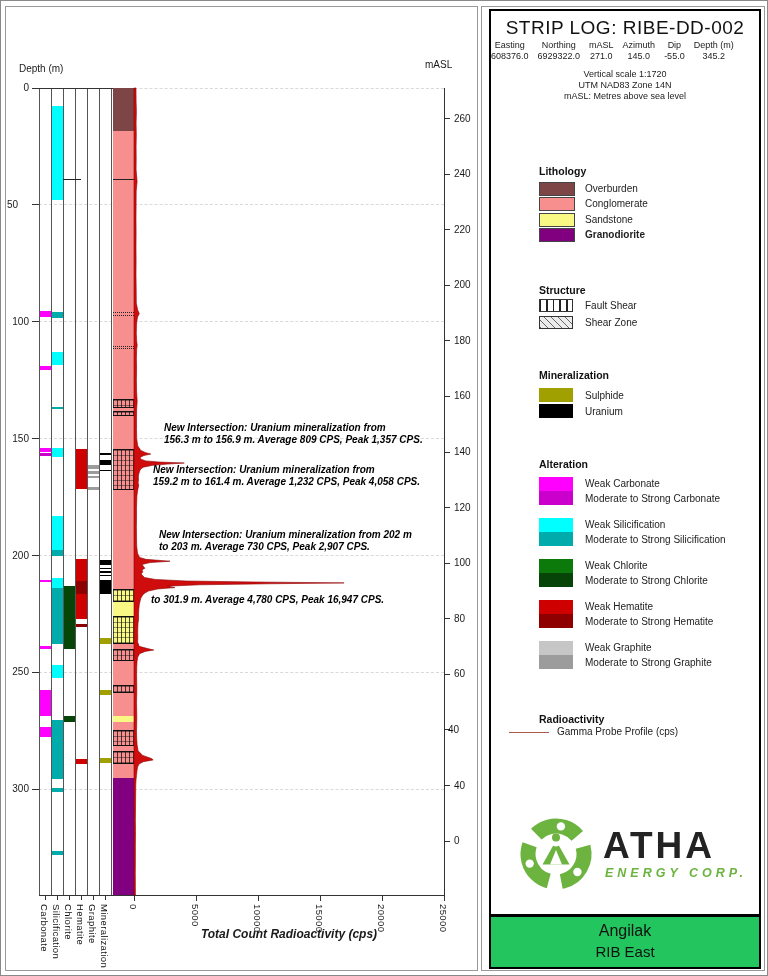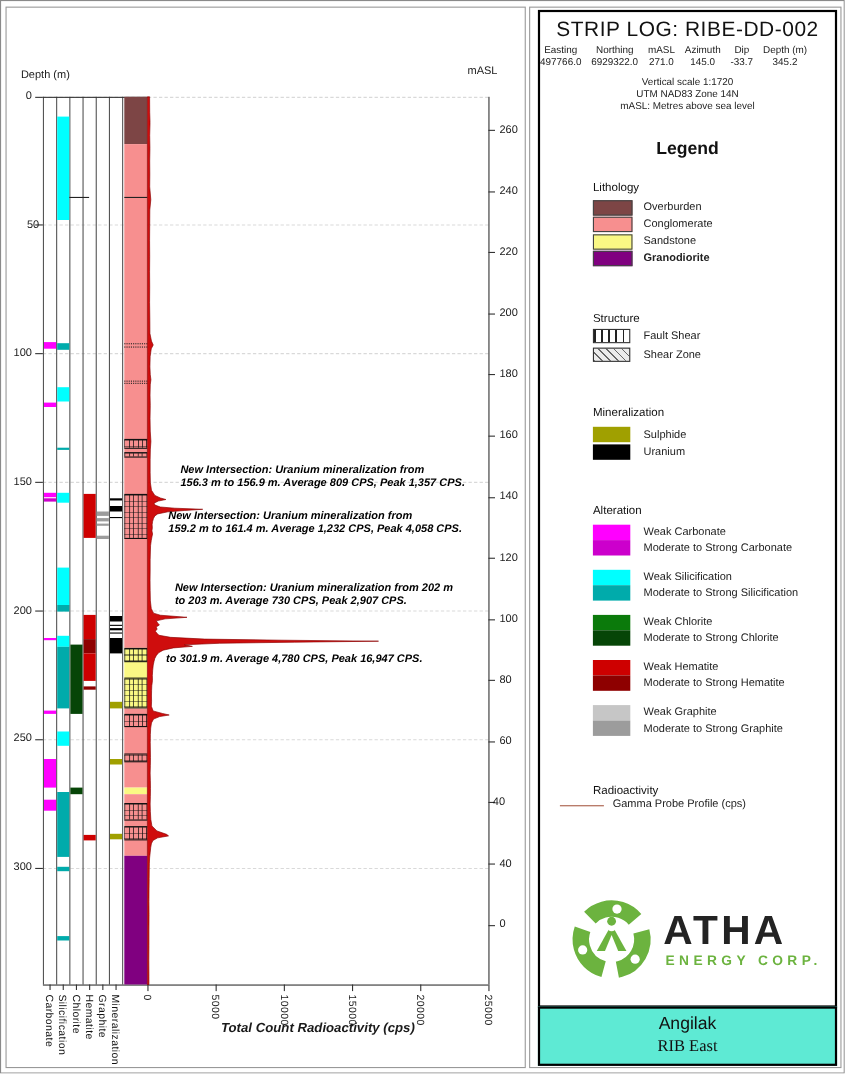--- a/index.html
+++ b/index.html
@@ -6,21 +6,21 @@
   body{font-family:"Liberation Sans","DejaVu Sans",sans-serif;color:#1a1a1a;}
   .page{position:relative;width:768px;height:976px;background:#fff;border:1px solid #8a8a8a;box-sizing:border-box;overflow:hidden;}
   .sheet{position:absolute;border:1px solid #999;box-sizing:border-box;background:#fff;}
   #plot{position:absolute;left:0;top:0;width:480px;height:976px;}
   #plot .lbl{position:absolute;font-size:10px;color:#1a1a1a;}
   .vtext{writing-mode:vertical-rl;letter-spacing:.4px;}
   .ann{position:absolute;font:italic bold 10px "Liberation Sans","DejaVu Sans",sans-serif;color:#000;line-height:12.5px;white-space:nowrap;z-index:3;}
   .fault{background-image:repeating-linear-gradient(90deg,rgba(15,15,15,.75) 0 1px,transparent 1px 4px),repeating-linear-gradient(180deg,rgba(15,15,15,.45) 0 1px,transparent 1px 5px);border-top:1px solid #111;border-bottom:1px solid #111;box-sizing:border-box;}
   .sw-fault{background-color:#fff;background-image:repeating-linear-gradient(90deg,#222 0 1.5px,transparent 1.5px 6.5px);border:1px solid #333;box-sizing:border-box;}
   .sw-shear{background-color:#ececec;background-image:repeating-linear-gradient(45deg,rgba(80,80,80,.85) 0 1px,transparent 1px 5px);border:1px solid #333;box-sizing:border-box;}
-  .sec-t{position:absolute;font-weight:normal;font-size:10.5px;color:#111;}
+  .sec-t{position:absolute;font-weight:bold;font-size:10.5px;color:#111;}
   .leg-l{position:absolute;font-size:10px;color:#222;white-space:nowrap;}
   .leg-sw{position:absolute;}
   .hf-label,.hf-value{font-size:9px;text-align:center;line-height:10.5px;color:#222;}
   #gamma-svg{position:absolute;left:0;top:0;pointer-events:none;z-index:2;}
 </style>
 </head>
 <body>
 
 <div class="page">
 
@@ -32,21 +32,21 @@
     <div class="lbl" style="left:424px;top:58px;">mASL</div>
     <svg id="gamma-svg" width="480" height="976">
         <path d="M133 87.0 L135.0 87.0 L135.1 101.0 L135.4 110.4 L135.1 122.1 L135.3 133.8 L135.1 145.4 L135.2 157.1 L135.1 168.8 L136.1 180.5 L135.2 189.9 L135.1 203.9 L135.0 217.9 L135.1 231.9 L135.0 246.0 L135.1 260.0 L135.0 274.0 L135.2 288.0 L135.3 302.1 L136.7 309.1 L138.3 312.6 L136.5 316.1 L135.5 323.1 L135.3 332.5 L135.6 339.5 L136.2 344.2 L135.6 348.8 L135.4 358.2 L135.6 367.5 L135.4 379.2 L135.6 390.9 L136.2 400.3 L135.7 407.3 L135.5 416.6 L135.5 428.3 L135.7 437.7 L136.7 444.7 L139.8 449.4 L144.8 451.7 L149.8 453.1 L142.9 454.5 L139.0 456.4 L139.9 458.2 L144.8 459.9 L157.8 461.0 L183.3 462.0 L166.5 463.1 L151.6 464.3 L142.3 466.2 L139.7 468.1 L138.5 470.4 L137.7 473.2 L137.3 476.0 L137.5 478.8 L137.1 481.6 L137.7 484.4 L137.1 487.2 L136.5 490.3 L135.9 494.9 L135.7 500.8 L135.5 507.8 L135.5 517.2 L135.4 526.5 L135.5 535.9 L135.7 545.2 L136.5 552.2 L138.6 556.4 L144.8 558.3 L169.0 560.2 L149.1 561.6 L141.1 563.4 L142.3 565.3 L143.9 567.2 L140.9 569.0 L141.9 570.9 L140.2 572.8 L141.7 574.7 L143.5 576.5 L154.1 578.4 L185.1 580.0 L254.5 581.0 L343.1 581.9 L266.9 582.8 L198.7 583.8 L166.5 585.2 L173.9 586.6 L156.6 588.0 L147.3 590.1 L143.2 592.4 L141.2 594.8 L139.7 597.6 L139.0 600.4 L138.3 603.6 L137.8 608.3 L137.5 613.0 L137.6 617.7 L137.0 622.4 L136.8 627.0 L136.7 631.7 L136.8 636.4 L136.6 641.1 L138.2 645.3 L146.6 647.6 L152.8 649.0 L144.2 650.4 L138.6 652.7 L136.7 656.2 L136.0 660.9 L135.7 666.8 L135.6 673.8 L135.7 680.8 L135.8 687.8 L135.7 694.8 L135.5 701.8 L135.7 708.8 L135.8 715.9 L135.7 722.9 L135.5 729.9 L135.7 736.9 L136.1 743.9 L137.1 749.8 L141.7 754.4 L150.4 757.5 L152.2 758.9 L142.3 760.7 L138.0 763.1 L136.6 766.1 L136.0 769.6 L135.5 774.3 L135.0 779.0 L134.8 783.7 L134.7 788.3 L134.6 797.7 L134.5 807.0 L134.4 818.7 L134.5 830.4 L134.4 844.4 L134.4 858.5 L134.3 872.5 L134.4 886.5 L134.4 894.0 L133 894.0 Z" fill="#CC0000" fill-opacity=".95" stroke="#8b0000" stroke-width=".6"></path>
       </svg>
     <div class="lbl" style="left:133px;top:926px;width:310px;text-align:center;font-weight:bold;font-style:italic;font-size:12px;">Total Count Radioactivity (cps)</div>
   <div style="position: absolute; left: 38px; top: 86.5px; width: 405px; height: 0px; border-top: 1px dashed rgb(217, 217, 217);"></div>
       <div style="position: absolute; left: 31px; top: 86.5px; width: 7px; height: 1px; background: rgb(51, 51, 51);"></div>
       <div style="position: absolute; left: 2px; top: 81px; width: 26px; text-align: right; font-size: 10px;">0</div>
       <div style="position: absolute; left: 38px; top: 203.389px; width: 405px; height: 0px; border-top: 1px dashed rgb(217, 217, 217);"></div>
       <div style="position: absolute; left: 31px; top: 203.389px; width: 7px; height: 1px; background: rgb(51, 51, 51);"></div>
-      <div style="position: absolute; left: 16px; top: 197.889px; width: 26px; text-align: center; font-size: 10px;">50</div>
+      <div style="position: absolute; left: 6px; top: 197.889px; width: 26px; text-align: left; font-size: 10px;">50</div>
       <div style="position: absolute; left: 38px; top: 320.278px; width: 405px; height: 0px; border-top: 1px dashed rgb(217, 217, 217);"></div>
       <div style="position: absolute; left: 31px; top: 320.278px; width: 7px; height: 1px; background: rgb(51, 51, 51);"></div>
       <div style="position: absolute; left: 2px; top: 314.778px; width: 26px; text-align: right; font-size: 10px;">100</div>
       <div style="position: absolute; left: 38px; top: 437.166px; width: 405px; height: 0px; border-top: 1px dashed rgb(217, 217, 217);"></div>
       <div style="position: absolute; left: 31px; top: 437.166px; width: 7px; height: 1px; background: rgb(51, 51, 51);"></div>
       <div style="position: absolute; left: 2px; top: 431.666px; width: 26px; text-align: right; font-size: 10px;">150</div>
       <div style="position: absolute; left: 38px; top: 554.055px; width: 405px; height: 0px; border-top: 1px dashed rgb(217, 217, 217);"></div>
       <div style="position: absolute; left: 31px; top: 554.055px; width: 7px; height: 1px; background: rgb(51, 51, 51);"></div>
       <div style="position: absolute; left: 2px; top: 548.555px; width: 26px; text-align: right; font-size: 10px;">200</div>
       <div style="position: absolute; left: 38px; top: 670.944px; width: 405px; height: 0px; border-top: 1px dashed rgb(217, 217, 217);"></div>
@@ -198,49 +198,48 @@
       <div class="vtext" style="position: absolute; left: 86px; top: 903px; font-size: 9.5px; color: rgb(17, 17, 17);">Graphite</div>
       <div style="position: absolute; left: 103.5px; top: 894px; width: 1px; height: 5px; background: rgb(51, 51, 51);"></div>
       <div class="vtext" style="position: absolute; left: 98px; top: 903px; font-size: 9.5px; color: rgb(17, 17, 17);">Mineralization</div>
     </div>
 
   <div id="main-box" style="position:absolute;left:488px;top:8px;width:268px;height:903px;border:2px solid #000;box-sizing:content-box;background:#fff;">
     <div style="position:absolute;top:6px;left:0;width:100%;text-align:center;font-size:19px;letter-spacing:.5px;color:#111;">STRIP LOG: RIBE-DD-002</div>
     <div id="header-fields" style="position:absolute;top:29px;left:0;width:100%;display:flex;justify-content:flex-start;gap:9px;">
         <div>
           <div class="hf-label">Easting</div>
-          <div class="hf-value">497766.0</div>
+          <div class="hf-value">608376.0</div>
         </div>
         <div>
           <div class="hf-label">Northing</div>
           <div class="hf-value">6929322.0</div>
         </div>
         <div>
           <div class="hf-label">mASL</div>
           <div class="hf-value">271.0</div>
         </div>
         <div>
           <div class="hf-label">Azimuth</div>
           <div class="hf-value">145.0</div>
         </div>
         <div>
           <div class="hf-label">Dip</div>
-          <div class="hf-value">-33.7</div>
+          <div class="hf-value">-55.0</div>
         </div>
         <div>
           <div class="hf-label">Depth (m)</div>
           <div class="hf-value">345.2</div>
         </div>
       </div>
     <div id="header-notes" style="position:absolute;top:58px;left:0;width:100%;text-align:center;font-size:9px;line-height:11px;color:#222;">
         <div>Vertical scale 1:1720</div>
         <div>UTM NAD83 Zone 14N</div>
         <div>mASL: Metres above sea level</div>
       </div>
-    <div style="position:absolute;top:116px;left:0;width:100%;text-align:center;font-weight:bold;font-size:16px;color:#111;">Legend</div>
     <div id="legend-area" style="position:absolute;left:0;top:0;width:100%;height:100%;">
         <div class="sec-t" style="position: absolute; left: 48px; top: 154px;">Lithology</div>
         <div class="leg-sw" style="position: absolute; left: 48px; top: 171px; width: 34px; height: 12px; background: rgb(125, 69, 69); border: 1px solid rgb(68, 68, 68);"></div>
         <div class="leg-l" style="position: absolute; left: 94px; top: 172px;">Overburden</div>
         <div class="leg-sw" style="position: absolute; left: 48px; top: 186.3px; width: 34px; height: 12px; background: rgb(247, 143, 143); border: 1px solid rgb(68, 68, 68);"></div>
         <div class="leg-l" style="position: absolute; left: 94px; top: 187.3px;">Conglomerate</div>
         <div class="leg-sw" style="position: absolute; left: 48px; top: 201.6px; width: 34px; height: 12px; background: rgb(250, 248, 132); border: 1px solid rgb(68, 68, 68);"></div>
         <div class="leg-l" style="position: absolute; left: 94px; top: 202.6px;">Sandstone</div>
         <div class="leg-sw" style="position: absolute; left: 48px; top: 216.9px; width: 34px; height: 12px; background: rgb(128, 0, 128); border: 1px solid rgb(68, 68, 68);"></div>
         <div class="leg-l" style="position: absolute; left: 94px; top: 217.9px; font-weight: bold;">Granodiorite</div>
@@ -285,22 +284,22 @@
         <circle r="28" fill="none" stroke="#6CB33F" stroke-width="15" stroke-dasharray="46 12.6" transform="rotate(-15)"></circle>
         <circle cx="21.4" cy="18" r="4.2" fill="#fff"></circle>
         <circle cx="-26.3" cy="9.6" r="4.2" fill="#fff"></circle>
         <circle cx="4.9" cy="-27.6" r="4.2" fill="#fff"></circle>
         <path d="M0,-13.5 L13.5,10.5 L-13.5,10.5 Z" fill="#6CB33F"></path>
         <path d="M0,-4 L6,10.5 L-6,10.5 Z" fill="#fff"></path>
         <circle cx="0" cy="-11" r="3.6" fill="#fff"></circle>
         <circle cx="0" cy="-16.5" r="4" fill="#6CB33F"></circle>
       </svg>
       <div style="position:absolute;left:112px;top:814px;font-size:37px;font-weight:bold;letter-spacing:3px;color:#232323;">ATHA</div>
-      <div style="position:absolute;left:114px;top:855px;font-size:12.5px;letter-spacing:4px;color:#6CB33F;font-weight:bold;">ENERGY CORP.</div>
+      <div style="position:absolute;left:114px;top:855px;font-size:12.5px;letter-spacing:4px;color:#6CB33F;font-weight:bold;font-style:italic;">ENERGY CORP.</div>
     </div>
   </div>
 
-  <div id="footer-box" style="position:absolute;left:488px;top:914px;width:268px;height:50px;border:2px solid #000;box-sizing:content-box;text-align:center;background:#5eead4;">
+  <div id="footer-box" style="position:absolute;left:488px;top:914px;width:268px;height:50px;border:2px solid #000;box-sizing:content-box;text-align:center;background:#22c55e;">
     <div style="font-size:16px;margin-top:5px;color:#111;">Angilak</div>
-    <div style="font-size:15px;margin-top:3px;color:#111;font-family:Liberation Serif, serif;">RIB East</div>
+    <div style="font-size:15px;margin-top:3px;color:#111;">RIB East</div>
   </div>
 
 </div>
 
 </body></html>

